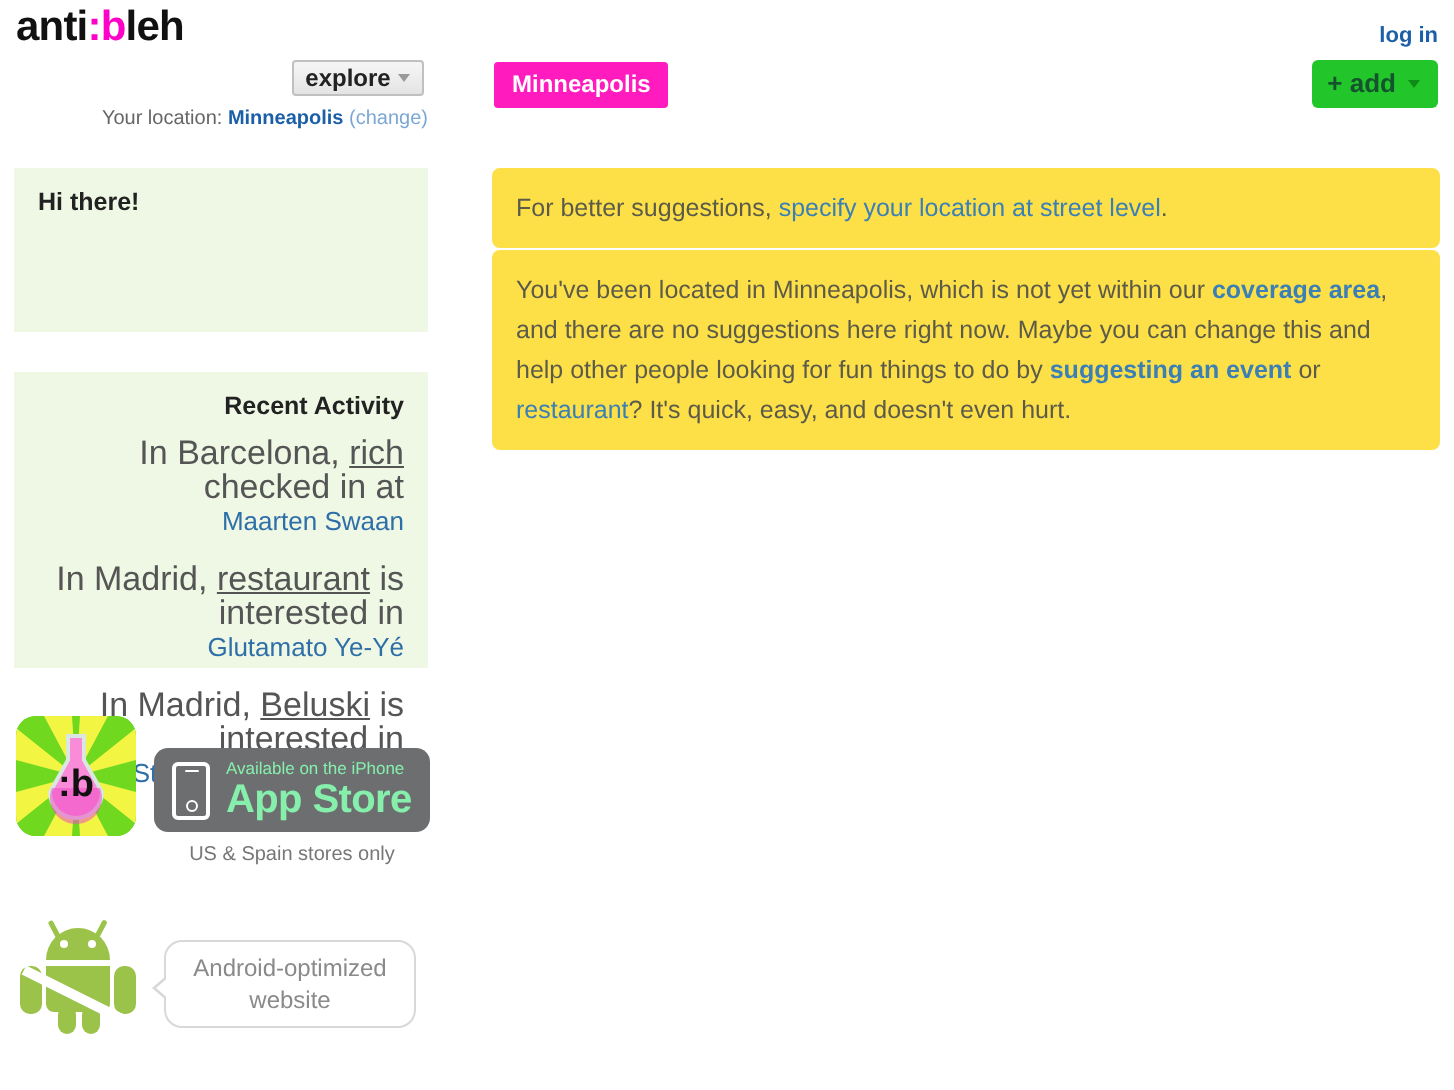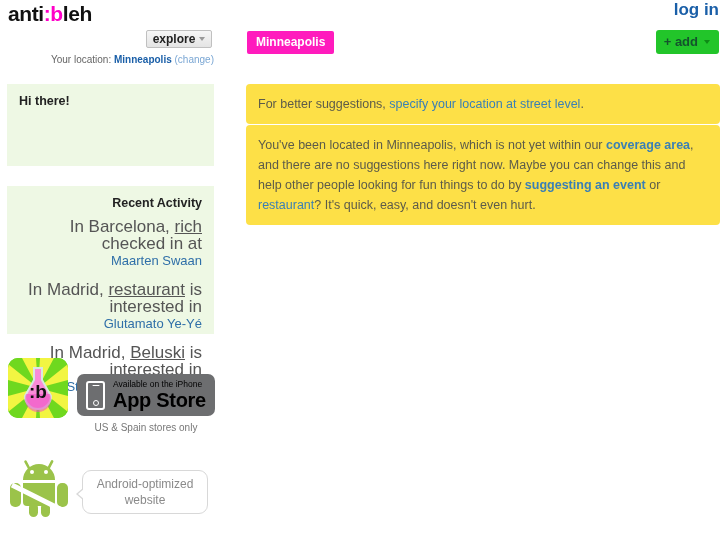--- a/index.html
+++ b/index.html
@@ -15,22 +15,22 @@
 
   
   .logo {
     position: absolute; left: 8px; top: 2px;
     font-size: 21px; font-weight: bold; letter-spacing: -0.4px;
     color: #111111; white-space: nowrap;
   }
   .logo .mark { color: #ff00c8; }
 
   .login-link {
-    position: absolute; right: 8px; top: 0;
-    font-size: 17px; font-weight: bold; color: #1a5fa8;
+    position: absolute; right: 8px; top: 12px;
+    font-size: 11px; font-weight: bold; color: #1a5fa8;
     text-decoration: none; cursor: pointer;
   }
 
   .explore-btn {
     position: absolute; left: 146px; top: 30px;
     width: 66px; height: 18px;
     background: linear-gradient(#f6f6f6, #e4e4e4);
     border: 1px solid #c0c0c0; border-radius: 2px;
     font-size: 12px; font-weight: bold; color: #222;
     display: flex; align-items: center; justify-content: center;
@@ -114,21 +114,21 @@
     position: relative; flex: none;
   }
   .phone-glyph::before {
     content: ""; position: absolute; left: 50%; top: 2px; transform: translateX(-50%);
     width: 7px; height: 1.5px; background: #ffffff; border-radius: 1px;
   }
   .phone-glyph::after {
     content: ""; position: absolute; left: 50%; bottom: 2px; transform: translateX(-50%);
     width: 4px; height: 4px; border: 1px solid #ffffff; border-radius: 50%;
   }
-  .appstore-text { color: #000000; line-height: 1; }
+  .appstore-text { color: #86efac; line-height: 1; }
   .appstore-text .small { font-size: 8.5px; display: block; margin-bottom: 2px; }
   .appstore-text .big { font-size: 20px; font-weight: bold; display: block; letter-spacing: -0.3px; }
 
   .store-note {
     position: absolute; left: 77px; top: 422px; width: 138px;
     text-align: center; font-size: 10px; color: #777;
   }
 
   
   .android-icon { position: absolute; left: 8px; top: 455px; width: 62px; height: 62px; }

